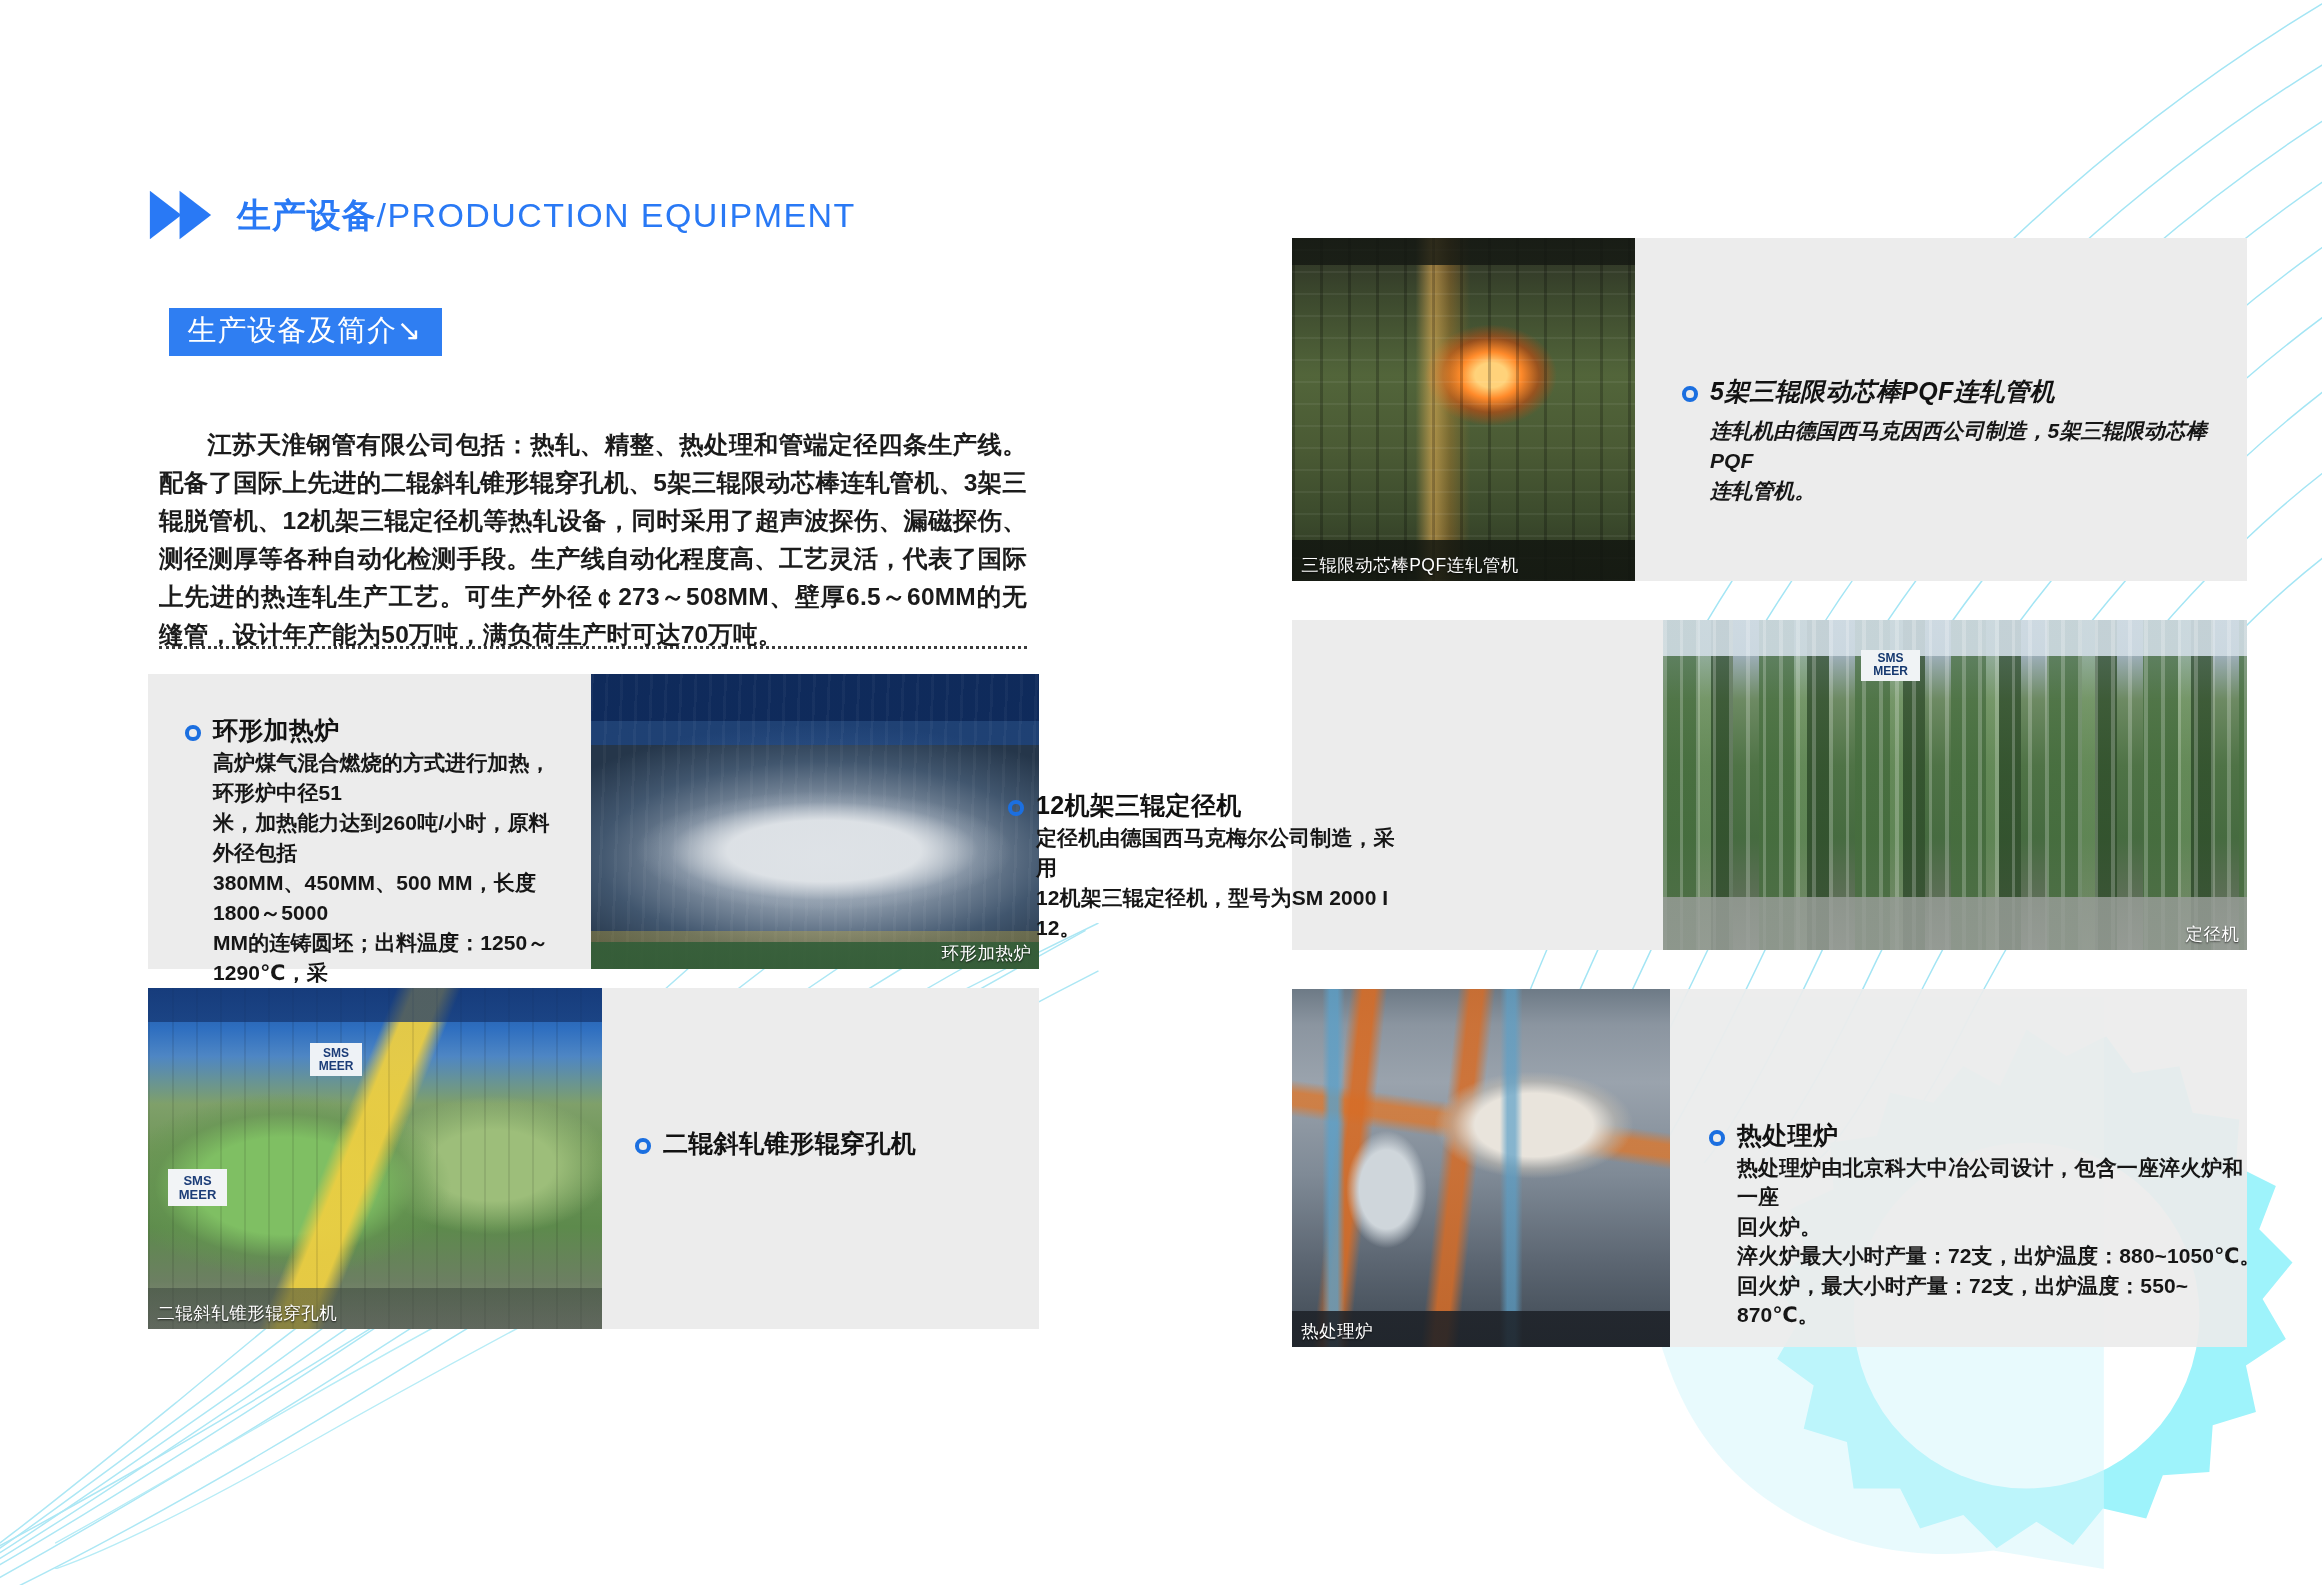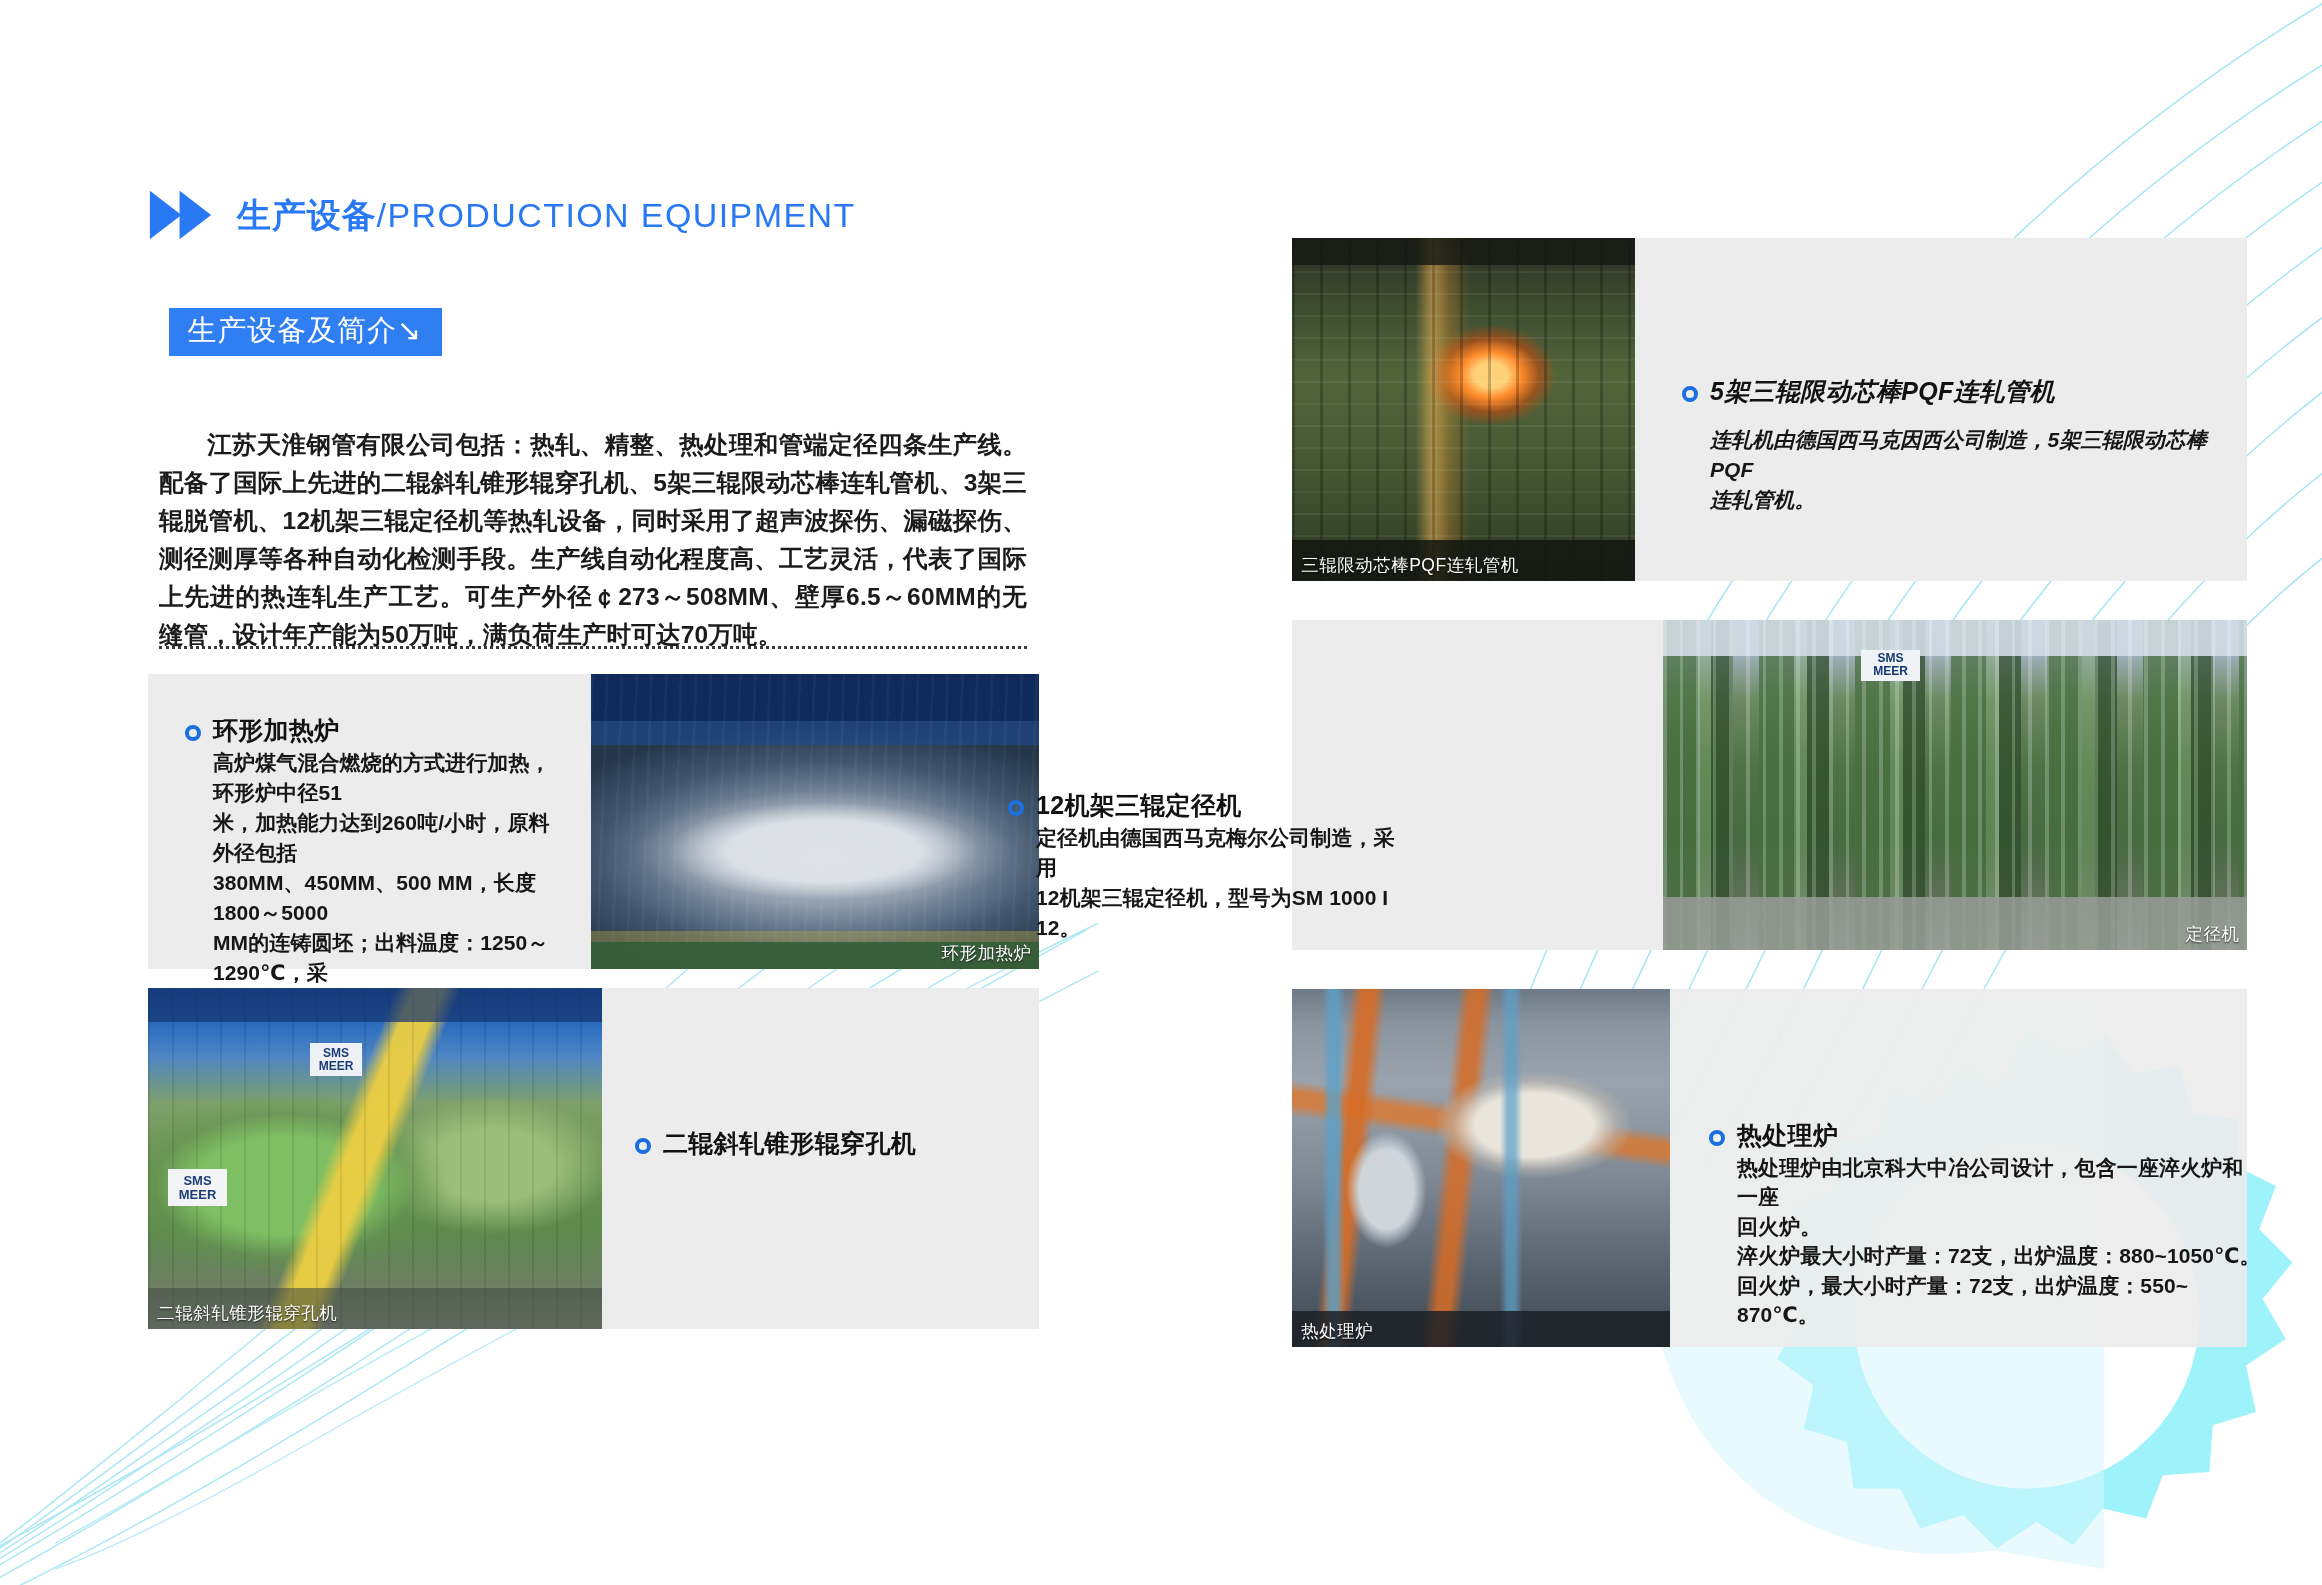--- a/index.html
+++ b/index.html
@@ -213,21 +213,21 @@
       <div class="cap left">三辊限动芯棒PQF连轧管机</div>
     </div>
 
     <div class="panel" style="left:343px;top:0;width:612px;height:343px;"></div>
 
     <div class="txtblock" style="left:390px;top:138px;width:563px;font-style:italic;">
       <div style="position:relative;padding-left:28px;">
         <span class="bullet"></span>
         <div class="h">5架三辊限动芯棒PQF连轧管机</div>
       </div>
-      <div class="ind" style="margin-top:18px;">
+      <div class="ind" style="margin-top:9px;">
         <div class="p">连轧机由德国西马克因西公司制造，5架三辊限动芯棒PQF</div>
         <div class="p">连轧管机。</div>
       </div>
     </div>
   </div>
 
   <div class="card" style="left:1292px;top:620px;width:955px;height:330px;">
     <div class="panel" style="left:0;top:0;width:371px;height:330px;"></div>
 
     <div class="photo" style="left:371px;top:0;width:584px;height:330px;">
@@ -249,21 +249,21 @@
 
   </div>
 
   <div class="txtblock" style="left:1008px;top:790px;width:397px;">
     <div style="position:relative;padding-left:28px;">
       <span class="bullet"></span>
       <div class="h">12机架三辊定径机</div>
     </div>
     <div class="ind" style="margin-top:1.8px;">
       <div class="p">定径机由德国西马克梅尔公司制造，采用</div>
-      <div class="p">12机架三辊定径机，型号为SM 1000 I 12。</div>
+      <div class="p">12机架三辊定径机，型号为SM 2000 I 12。</div>
     </div>
   </div>
 
   <div class="card" style="left:1292px;top:989px;width:955px;height:358px;">
     <div class="photo" style="left:0;top:0;width:378px;height:358px;">
       <div class="ph" style="background:
           linear-gradient(180deg,#6d7a86 0%,#8b95a0 10%,#9aa3ad 26%,#7f8a96 52%,#5c6672 76%,#3e4852 100%);"></div>
       <div class="ph" style="background:
           linear-gradient(96deg, rgba(0,0,0,0) 14%, rgba(214,108,38,.9) 17%, rgba(214,108,38,.9) 20%, rgba(0,0,0,0) 23%),
           linear-gradient(96deg, rgba(0,0,0,0) 40%, rgba(214,108,38,.85) 43%, rgba(214,108,38,.85) 46%, rgba(0,0,0,0) 49%),

